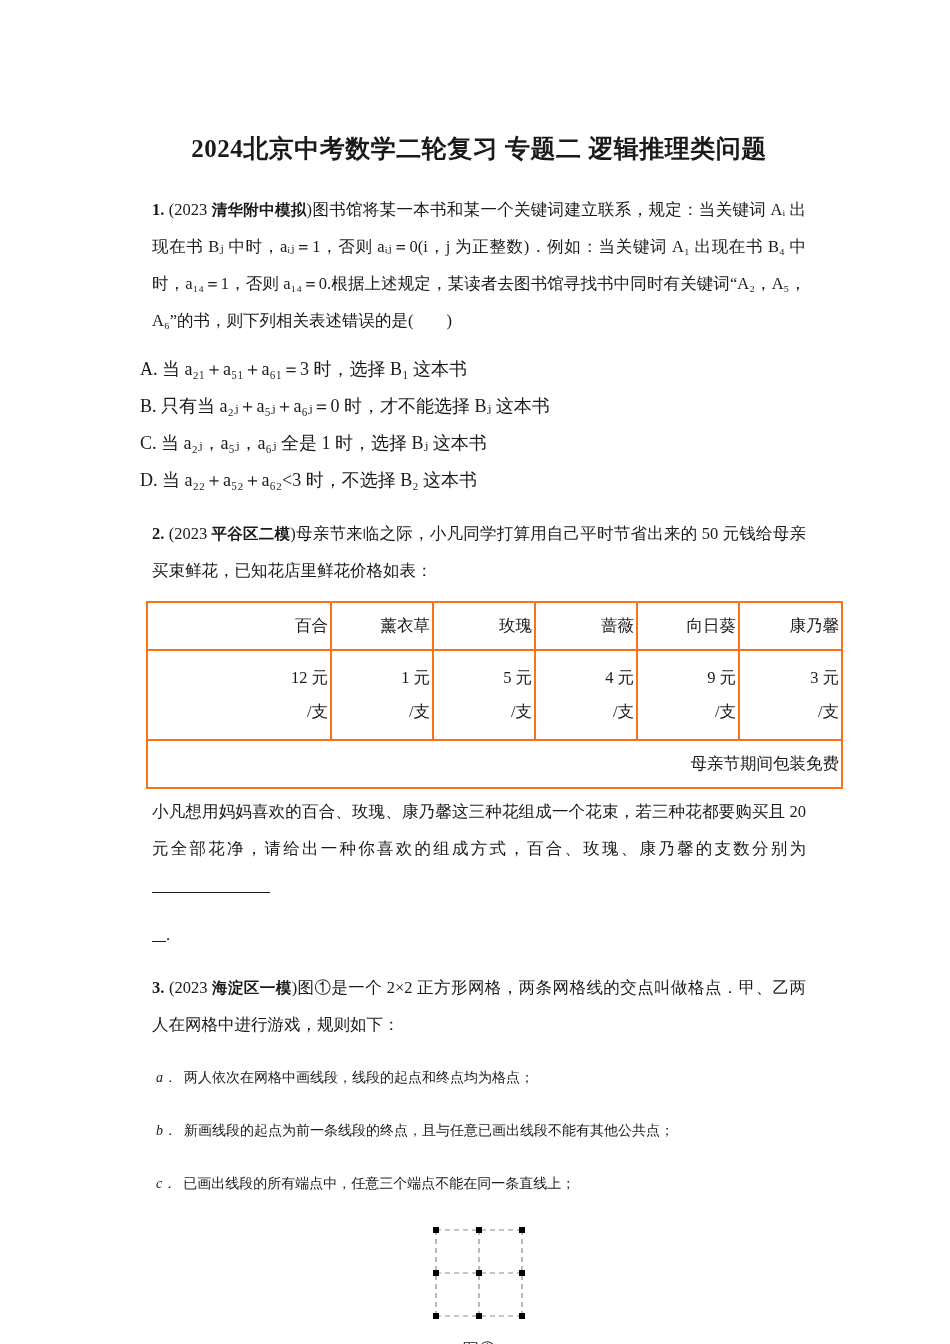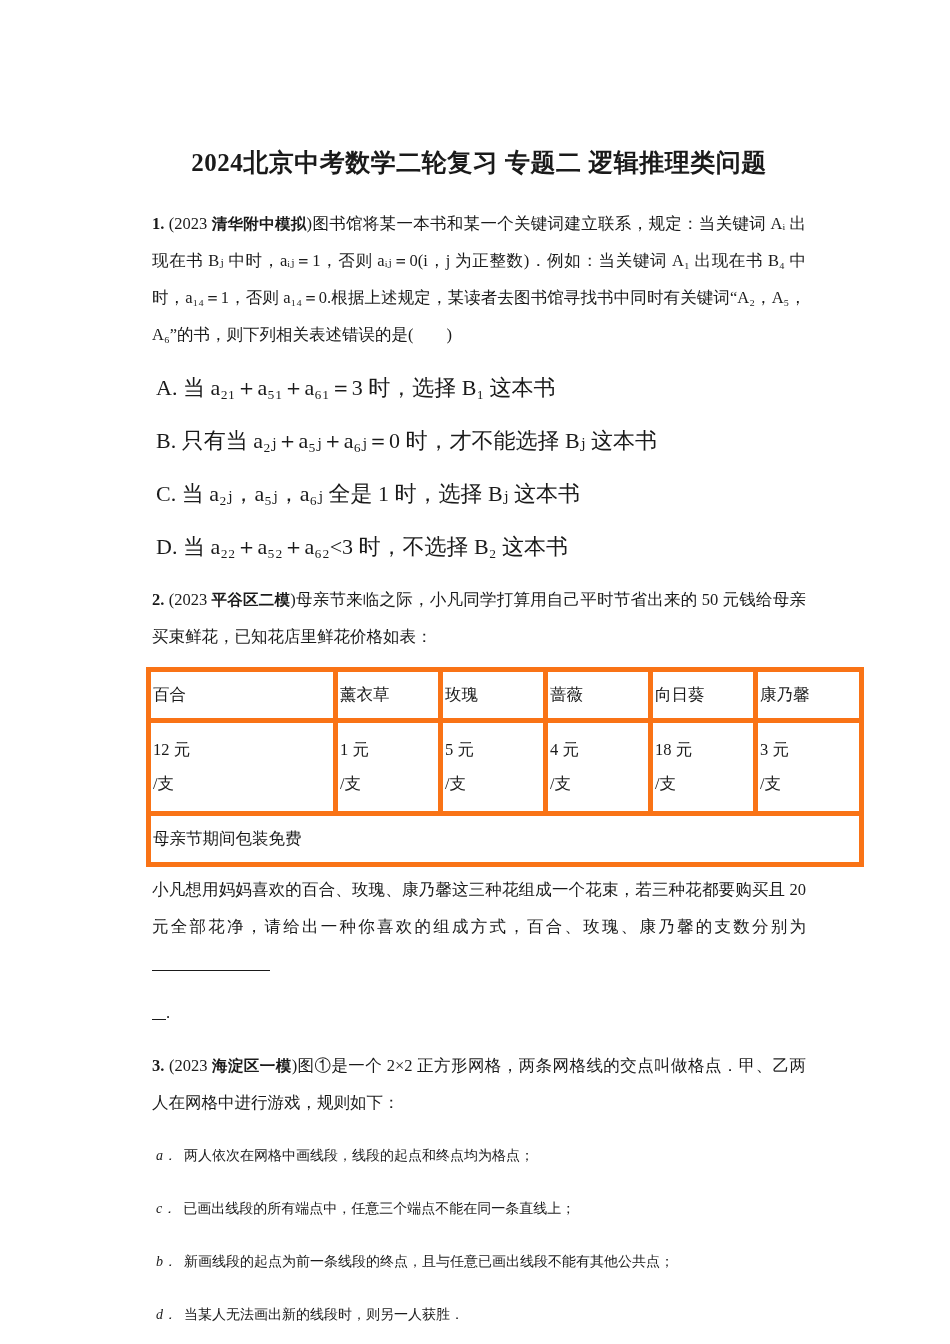--- a/index.html
+++ b/index.html
@@ -22,41 +22,41 @@
     height: 1344px;
     box-sizing: border-box;
     padding: 0 132px 0 140px;
   }
   .doc-title {
     text-align: center;
     font-size: 25px;
     font-weight: bold;
     font-family: "Liberation Serif", "DejaVu Serif", serif;
     letter-spacing: 0.5px;
-    margin: 16px;
+    margin: 2px;
     padding-top: 130px;
     white-space: nowrap;
   }
   .block {
     margin-top: 0;
   }
   
   .para {
     font-size: 16.5px;
     line-height: 37px;
     text-align: justify;
     text-justify: inter-ideograph;
     margin: 12px;
     text-indent: 0;
   }
   .para.first { margin-top: 26px; }
   .opt {
-    font-size: 22px;
-    line-height: 37px;
-    margin: 16px;
+    font-size: 18px;
+    line-height: 37px;
+    margin: 0;
     white-space: nowrap;
   }
   .src {
     font-family: "Liberation Sans", "DejaVu Sans", sans-serif;
     font-weight: bold;
     font-size: 15.5px;
   }
   .num {
     font-weight: bold;
   }
@@ -79,22 +79,22 @@
     padding-right: 7px;
   }
   
   table.price {
     border-collapse: collapse;
     width: 659px;
     margin: 8px 0 0 6px;
     table-layout: fixed;
   }
   table.price td {
-    border: 5px solid #f97316;
-    text-align: left;
+    border: 2px solid #f97316;
+    text-align: right;
     font-size: 16.5px;
     padding: 5px 2px;
     line-height: 34px;
     vertical-align: middle;
   }
   table.price td.hdr { height: 38px; line-height: 30px; padding: 4px 2px; }
   table.price td.price { height: 78px; }
   table.price td.note { height: 38px; line-height: 30px; padding: 4px 2px; }
   .pl { display: block; }
   
@@ -164,21 +164,21 @@
             </td>
         <td class="price">
               <span class="pl">5 元</span>
               <span class="pl">/支</span>
             </td>
         <td class="price">
               <span class="pl">4 元</span>
               <span class="pl">/支</span>
             </td>
         <td class="price">
-              <span class="pl">18 元</span>
+              <span class="pl">9 元</span>
               <span class="pl">/支</span>
             </td>
         <td class="price">
               <span class="pl">3 元</span>
               <span class="pl">/支</span>
             </td>
       </tr>
       <tr>
         <td class="note" colspan="6">母亲节期间包装免费</td>
       </tr>
@@ -187,23 +187,22 @@
 
     <p class="para" style="margin-top:4px;"><span>小凡想用妈妈喜欢的百合、玫瑰、康乃馨这三种花组成一个花束，若三种花都要购买且 20 元全部花净，请给出一种你喜欢的组成方式，百合、玫瑰、康乃馨的支数分别为</span><span class="blank"></span></p>
     <p class="para"><span class="blank-short"></span><span>.</span></p>
   </div>
 
   <div class="block" style="margin-top:16px;">
     <p class="para"><span class="num">3.</span> <span>(2023 </span><span class="src">海淀区一模</span><span>)</span><span>图①是一个 2×2 正方形网格，两条网格线的交点叫做格点．甲、乙两人在网格中进行游戏，规则如下：</span></p>
 
 
     <p class="rule"><span class="lbl">a．</span><span>两人依次在网格中画线段，线段的起点和终点均为格点；</span></p>
+    <p class="rule"><span class="lbl">b．</span><span>新画线段的起点为前一条线段的终点，且与任意已画出线段不能有其他公共点；</span></p>
     <p class="rule"><span class="lbl">c．</span><span>已画出线段的所有端点中，任意三个端点不能在同一条直线上；</span></p>
-    <p class="rule"><span class="lbl">b．</span><span>新画线段的起点为前一条线段的终点，且与任意已画出线段不能有其他公共点；</span></p>
-    <p class="rule"><span class="lbl">d．</span><span>当某人无法画出新的线段时，则另一人获胜．</span></p>
 
     <div class="figwrap">
       <svg class="grid" width="98" height="98" viewBox="0 0 98 98">
         <g stroke="#8a8a8a" stroke-width="1.2" stroke-dasharray="5,4">
           <line x1="6" y1="6" x2="92" y2="6"></line>
           <line x1="6" y1="49" x2="92" y2="49"></line>
           <line x1="6" y1="92" x2="92" y2="92"></line>
           <line x1="6" y1="6" x2="6" y2="92"></line>
           <line x1="49" y1="6" x2="49" y2="92"></line>
           <line x1="92" y1="6" x2="92" y2="92"></line>

